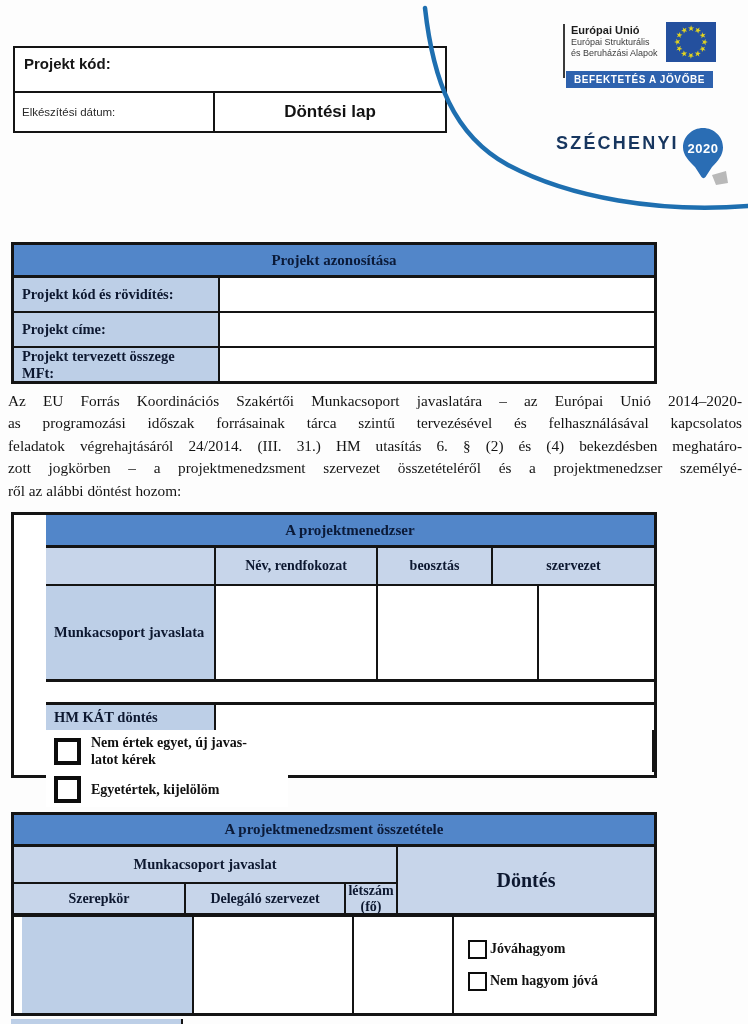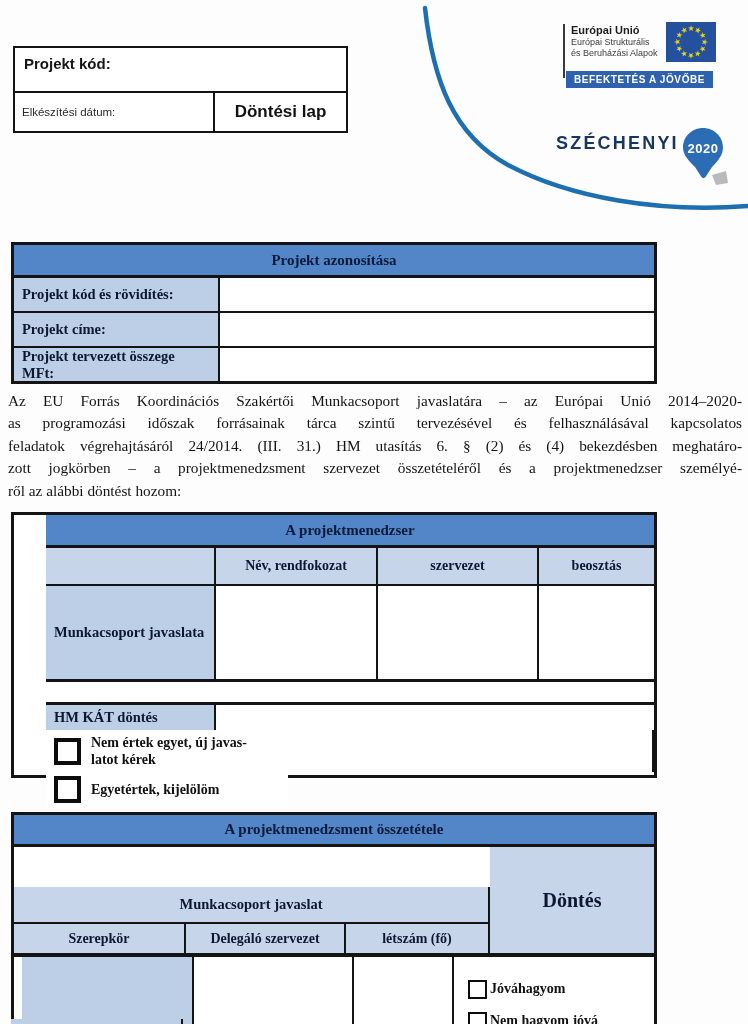--- a/index.html
+++ b/index.html
@@ -14,21 +14,21 @@
     --brand-blue:#2a6db4;
     --gov-gray:#8f8f8f;
   }
   html,body{margin:0;padding:0;background:#e8e8e8;}
   .page{
     position:relative;width:748px;height:1024px;background:#fdfdfd;
     font-family:"Liberation Serif", serif;color:#111;overflow:hidden;margin:0 auto;
   }
   
   .header-box{
-    position:absolute;left:13px;top:46px;width:335px;height:87px;
+    position:absolute;left:13px;top:46px;width:434px;height:87px;
     border:2px solid var(--border-black);box-sizing:border-box;
     font-family:"Liberation Sans", sans-serif;background:#fff;
   }
   .hb-row1{height:45px;border-bottom:2px solid var(--border-black);box-sizing:border-box;
     padding:7px 9px;font-weight:bold;font-size:15px;color:#161616;}
   .hb-row2{display:flex;height:38px;}
   .hb-date{width:200px;border-right:2px solid var(--border-black);box-sizing:border-box;
     display:flex;align-items:center;padding:0 7px;font-size:11.5px;color:#2a2a2a;}
   .hb-title{flex:1;display:flex;align-items:center;justify-content:center;
     font-weight:bold;font-size:17px;color:#121212;}
@@ -87,21 +87,21 @@
   .t2-d2{width:242px;}
   .t2-d3{flex:1;}
   .optcell{padding:4px 8px;gap:10px;}
   .chk-thick{width:19px;height:19px;border:4px solid #0c0c0c;background:#fff;flex:0 0 auto;}
   .optlabel{font-weight:bold;font-size:14px;color:#101010;line-height:17px;}
   .optlabel.narrow{width:172px;}
   
   #table3{top:812px;}
   #table3 .t-title{height:29px;}
   .t3-grouprow{display:flex;border-bottom:4px solid var(--border-black);}
-  .t3-left{width:476px;border-right:2px solid var(--border-black);box-sizing:border-box;margin-top:40px;}
+  .t3-left{width:384px;border-right:2px solid var(--border-black);box-sizing:border-box;}
   .t3-group{height:35px;border-bottom:2px solid var(--border-black);background:var(--table-colhead-blue);
     display:flex;align-items:center;justify-content:center;font-weight:bold;font-size:14.5px;color:#0d1830;}
   .t3-subrow{display:flex;height:29px;}
   .t3-c1{width:172px;}
   .t3-c2{width:160px;}
   .t3-c3{flex:1;}
   .t3-right{flex:1;background:var(--table-colhead-blue);display:flex;align-items:center;
     justify-content:center;font-weight:bold;font-size:20px;color:#0d1830;}
   .t3-data{height:96px;align-items:stretch;margin-left:8px;}
   .t3-data .cell{align-items:stretch;}
@@ -200,22 +200,22 @@
     <span class="pline">feladatok végrehajtásáról 24/2014. (III. 31.) HM utasítás 6. § (2) és (4) bekezdésben meghatáro-</span>
     <span class="pline">zott jogkörben – a projektmenedzsment szervezet összetételéről és a projektmenedzser személyé-</span>
     <span class="pline last">ről az alábbi döntést hozom:</span>
   </div>
 
   <div class="doc-table" id="table2">
     <div class="t-title">A projektmenedzser</div>
     <div class="row t2-colhead">
       <div class="cell colhead t2-c1"></div>
       <div class="cell colhead t2-c2">Név, rendfokozat</div>
+      <div class="cell colhead t2-c4">beosztás</div>
       <div class="cell colhead t2-c3">szervezet</div>
-      <div class="cell colhead t2-c4">beosztás</div>
     </div>
     <div class="row t2-data t2-sep-top">
       <div class="cell lbl t2-c1" style="hyphens:manual;">Munkacsoport javas­lata</div>
       <div class="cell blank t2-c2"></div>
       <div class="cell blank t2-c3"></div>
       <div class="cell blank t2-c4"></div>
     </div>
     <div class="t2-sep"></div>
     <div class="row t2-dec">
       <div class="cell lbl t2-c1">HM KÁT döntés</div>

